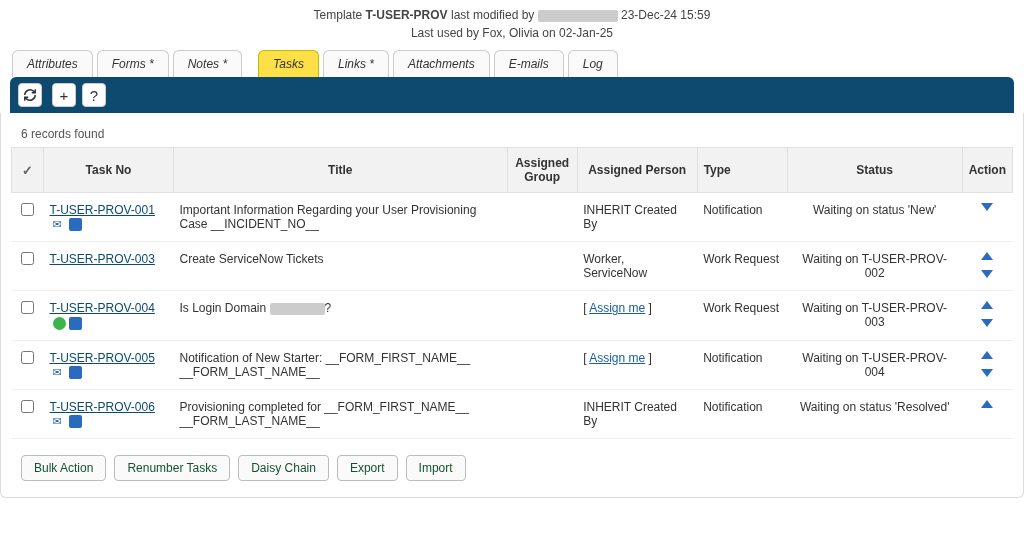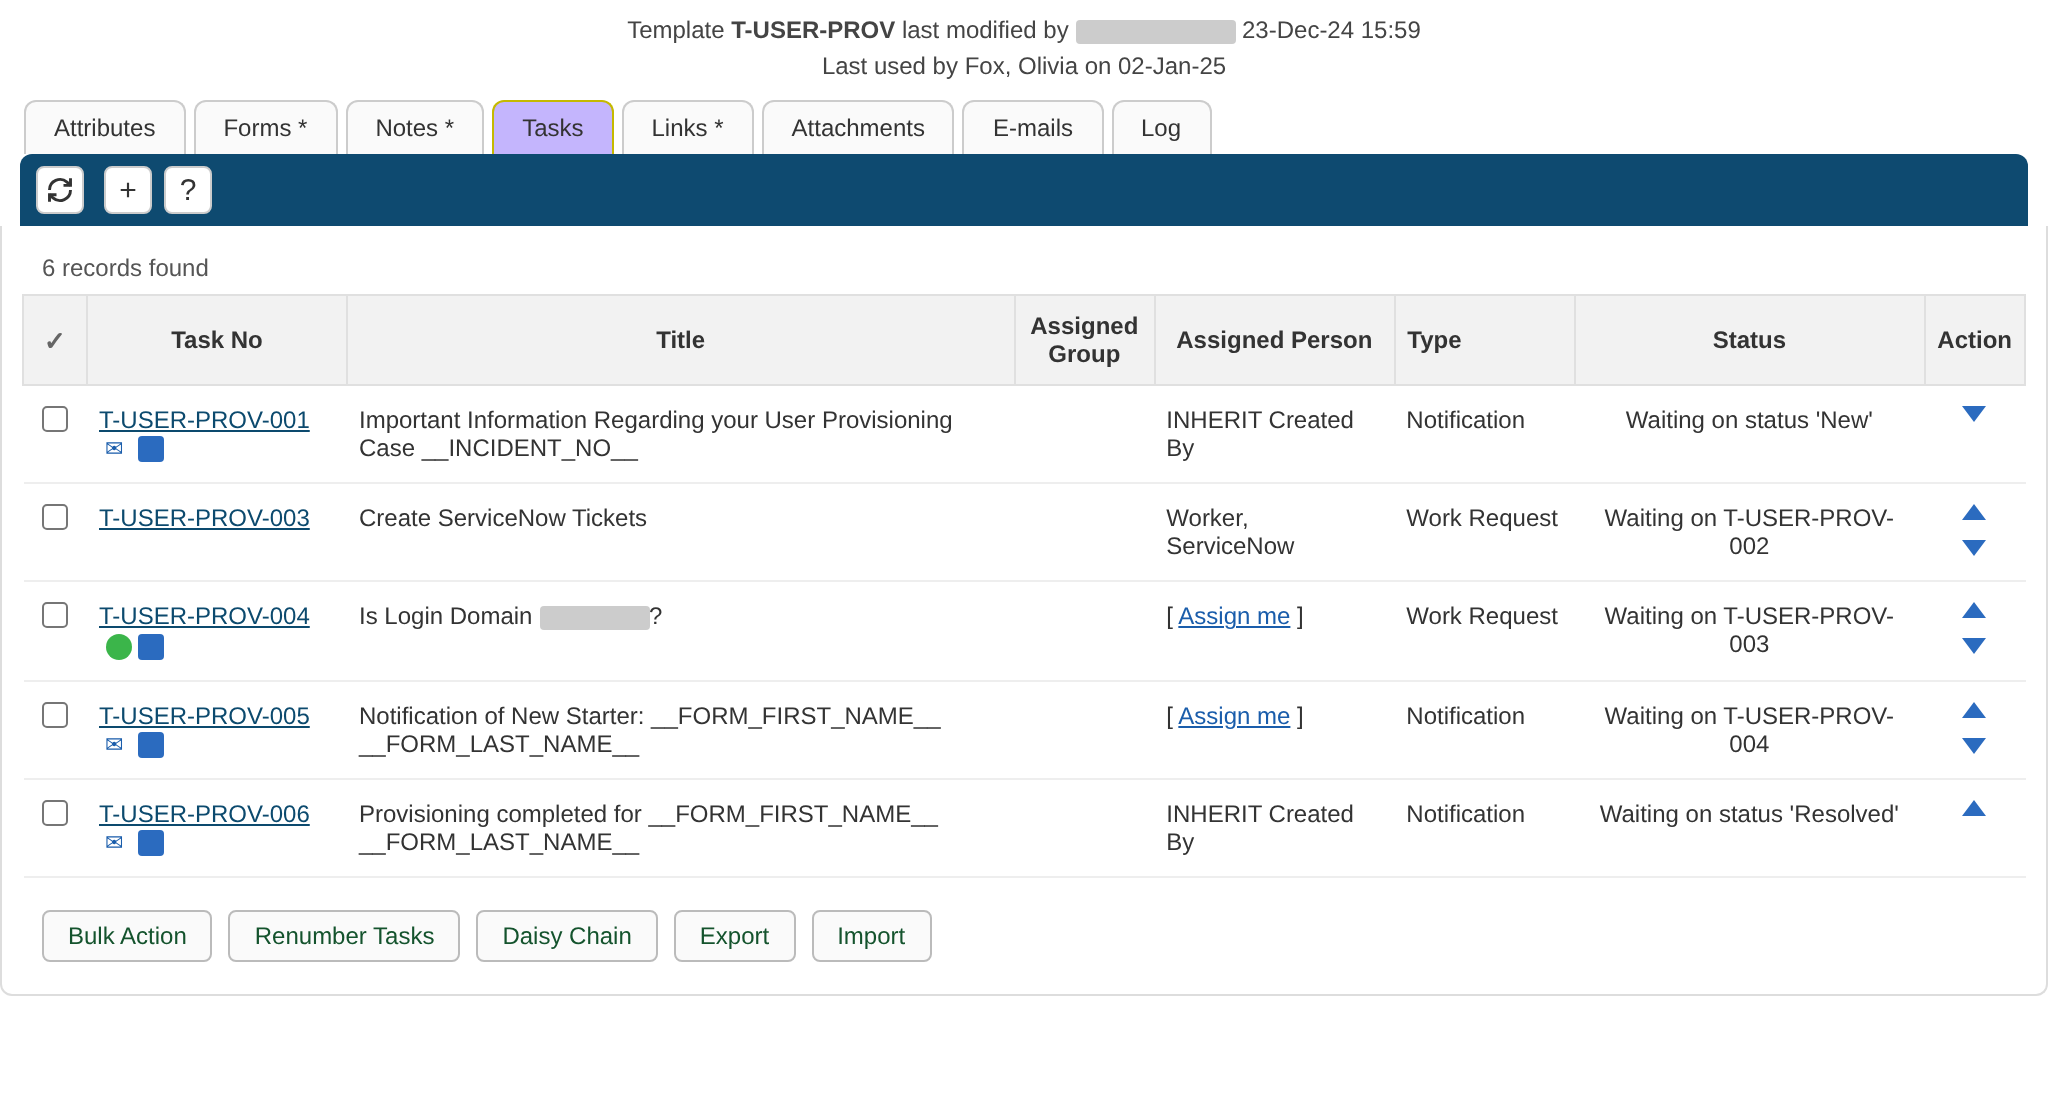--- a/index.html
+++ b/index.html
@@ -1,22 +1,22 @@
 <!DOCTYPE html>
 <html><head>
   <meta charset="utf-8">
   <style>
     * { box-sizing: border-box; margin: 0; padding: 0; }
     body { font-family: "Segoe UI", Tahoma, sans-serif; font-size: 12px; color: #333; background: #fff; width: 1024px; }
 
     .meta-info { text-align: center; padding: 6px 0 8px; color: #444; line-height: 1.5; }
 
-    .tabs { display: flex; gap: 4px; padding-left: 12px; }
+    .tabs { display: flex; gap: 4px; padding-left: 12px; font-style: italic; }
     .tab { padding: 6px 14px; border: 1px solid #ccc; border-bottom: none; border-radius: 6px 6px 0 0; background: #fafafa; cursor: pointer; color: #333; }
-    .tab.active { background: #c4b5fd; border-color: #c5b900; font-weight: 400; }
+    .tab.active { background: #fde047; border-color: #c5b900; font-weight: 400; margin-left: 12px; }
 
     .panel-header { display: flex; align-items: center; background: #0e4a70; color: #fff; padding: 6px 8px; border-radius: 6px 6px 0 0; margin: 0 10px; }
     .refresh-btn { background: #fff; border: 1px solid #ccc; border-radius: 4px; width: 24px; height: 24px; display: flex; align-items: center; justify-content: center; cursor: pointer; margin-right: 10px; }
     .panel-title { font-weight: bold; flex: 1; font-size: 13px; }
     .panel-actions { display: flex; gap: 6px; }
     .icon-btn { background: #fff; border: 1px solid #ccc; border-radius: 4px; width: 24px; height: 24px; display: flex; align-items: center; justify-content: center; cursor: pointer; color: #333; font-size: 15px; }
 
     .panel-body { border: 1px solid #ddd; border-top: none; margin: 0 0; border-radius: 0 0 6px 6px; padding: 0 0 8px 0; }
 
     .records-found { padding: 14px 10px 6px 20px; color: #555; }

